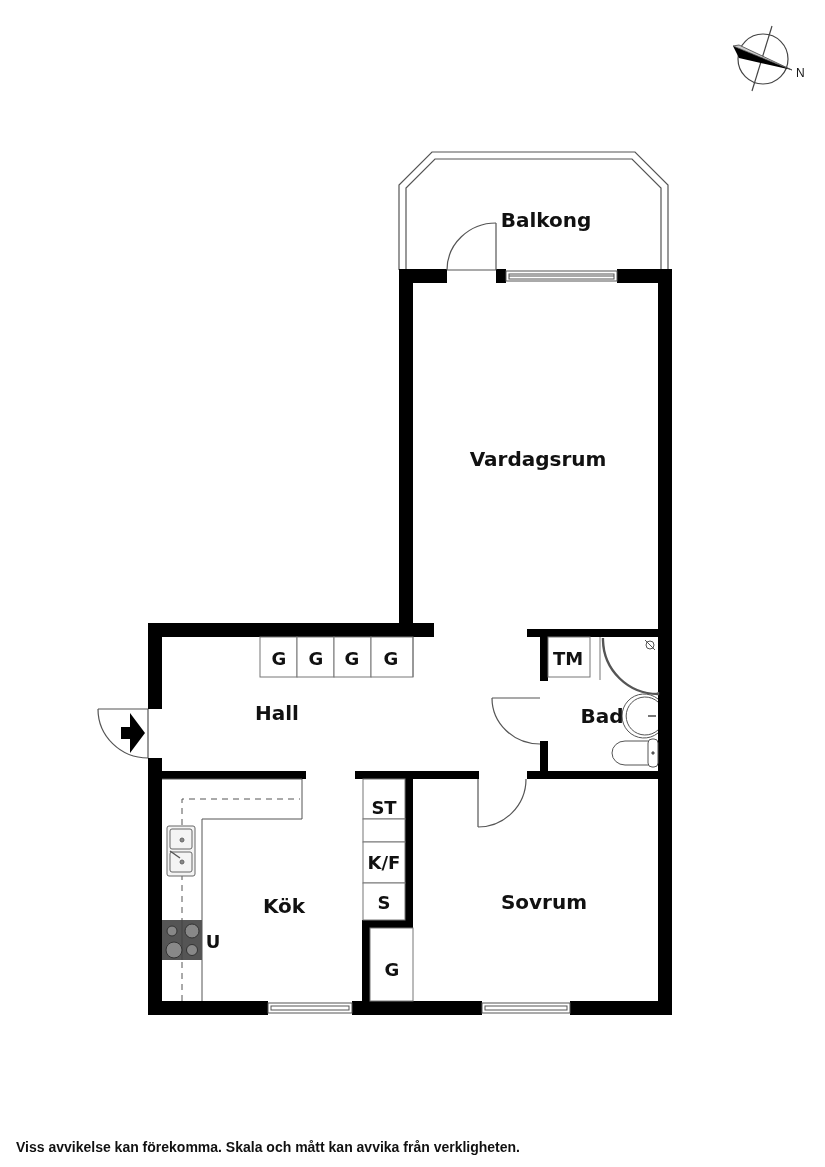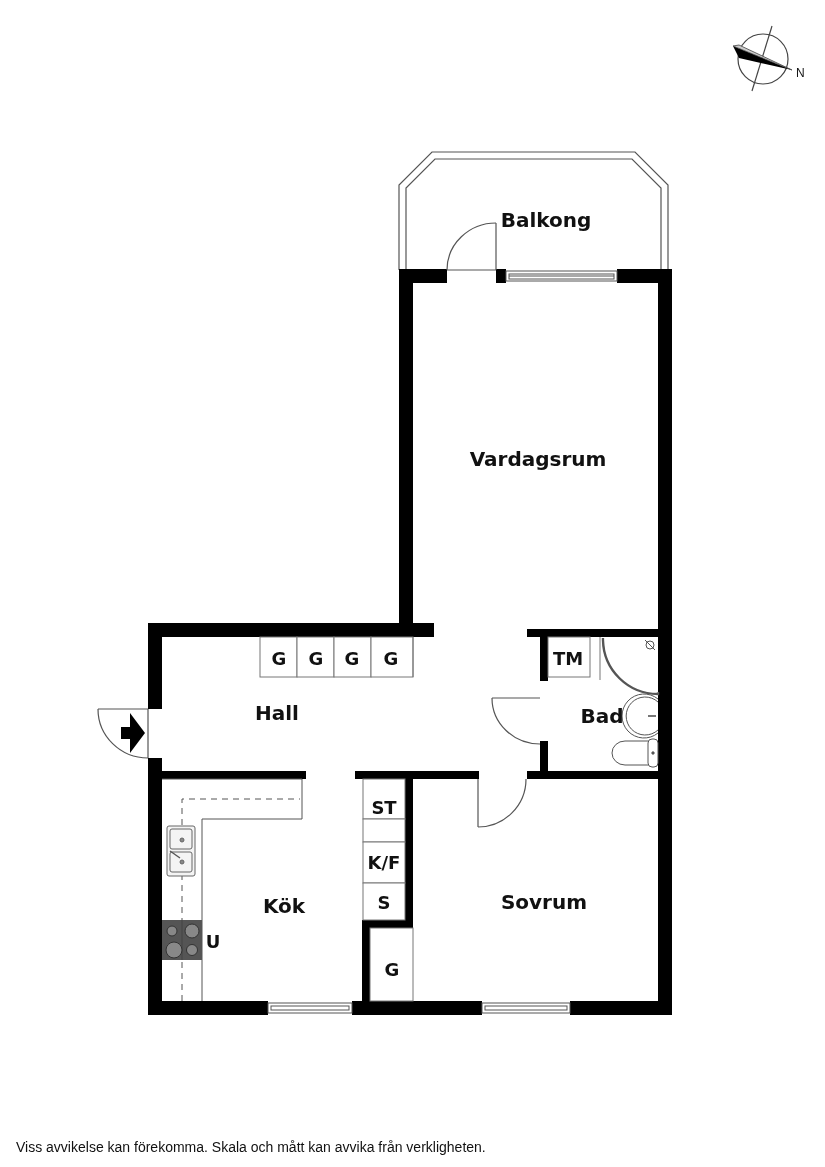--- a/index.html
+++ b/index.html
@@ -3,20 +3,21 @@
 <meta charset="utf-8">
 <style>
   html, body { margin: 0; padding: 0; background: #ffffff; }
   body { width: 825px; height: 1167px; position: relative; overflow: hidden; }
   #plan { position: absolute; left: 0; top: 0; }
   .room-label { font-family: "DejaVu Sans", sans-serif; font-weight: bold; fill: #111111; }
   .disclaimer {
     position: absolute; left: 16px; top: 1139px;
     font-family: "Liberation Sans", sans-serif; font-size: 14px; color: #111111;
     white-space: nowrap;
+    font-weight: bold;
   }
 </style>
 </head>
 <body>
 
 <svg id="plan" width="825" height="1167" viewBox="0 0 825 1167" xmlns="http://www.w3.org/2000/svg">
 
   <g>
     <circle cx="763" cy="59" r="25" fill="none" stroke="#444" stroke-width="1.2"></circle>
     <line x1="772" y1="26" x2="752" y2="91" stroke="#444" stroke-width="1.2"></line>

